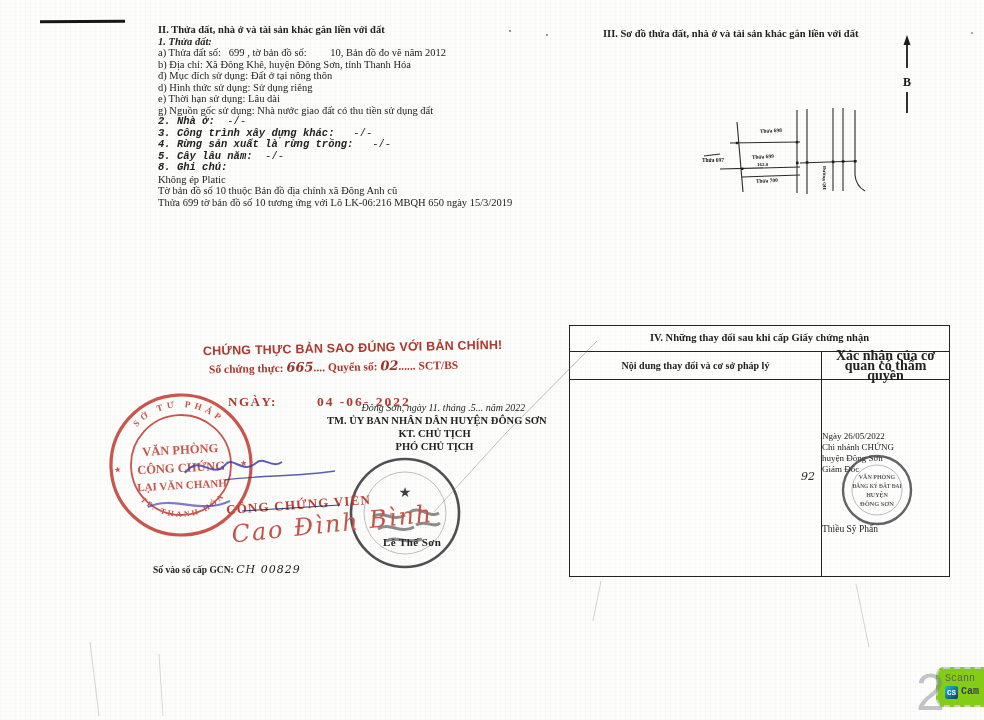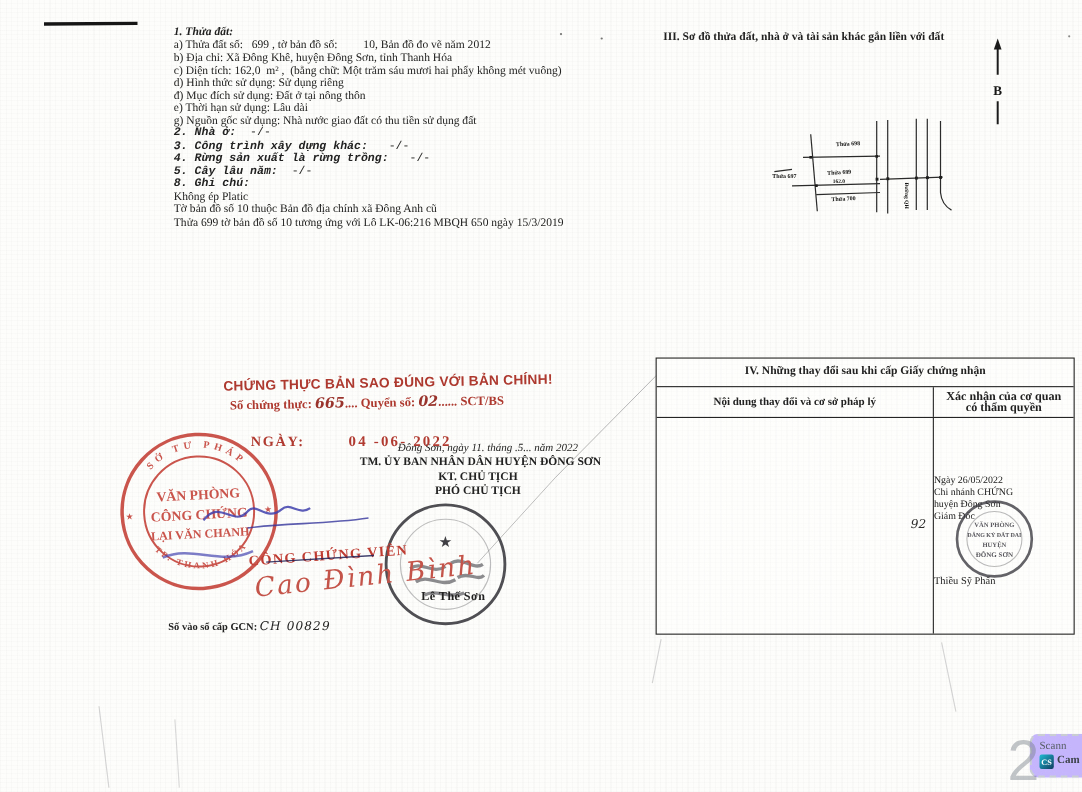--- a/index.html
+++ b/index.html
@@ -31,29 +31,29 @@
   #s2-i3{margin-top:4px;} #s2-i4{margin-top:3px;}
   .nt{margin-left:20px;}
   #s2-n0{margin-top:2px;} #s2-n1{margin-top:2px;} #s2-n2{margin-top:2px;}
 
   
   #section3-title{left:603px;top:28px;width:310px;font-size:10.5px;font-weight:bold;z-index:2;}
   #north{left:894px;top:34px;width:26px;height:82px;z-index:2;}
   #plot{left:690px;top:100px;width:200px;height:115px;z-index:2;}
 
   
-  #table4{left:596px;top:325px;width:381px;height:252px;border:1.5px solid #242424;box-sizing:border-box;
+  #table4{left:569px;top:325px;width:381px;height:252px;border:1.5px solid #242424;box-sizing:border-box;
           display:flex;flex-direction:column;z-index:2;background:rgba(255,255,255,0.35);}
   #t4-title{height:25px;border-bottom:1.5px solid #242424;text-align:center;font-weight:bold;
             font-size:10.5px;line-height:24px;}
   #t4-cols{display:flex;height:28px;border-bottom:1.5px solid #242424;box-sizing:border-box;}
   #t4-col1{width:252px;border-right:1.5px solid #242424;display:flex;align-items:center;
            justify-content:center;font-weight:bold;font-size:10px;box-sizing:border-box;}
   #t4-col2{flex:1;display:flex;align-items:center;justify-content:center;text-align:center;
-           font-weight:bold;font-size:11px;line-height:10px;padding:0 8px;}
+           font-weight:bold;font-size:14px;line-height:10px;padding:0 8px;}
   #t4-body{display:flex;flex:1;position:relative;}
   #t4-b1{width:252px;border-right:1.5px solid #242424;box-sizing:border-box;}
   #t4-b2{flex:1;position:relative;font-size:9px;line-height:11px;margin-top:47px;}
   #cf-block{margin-top:4px;}
   #cf-stamp{position:absolute;left:18px;top:26px;width:74px;height:74px;}
   #cf-signer{position:absolute;left:0;right:0;top:97px;font-size:9.5px;}
   #t4-margin-note{position:absolute;left:231px;top:90px;font-size:11px;color:#2c2c2c;}
 
   
   #cert-heading{left:203px;top:341px;font-family:"Liberation Sans",sans-serif;font-weight:bold;
@@ -82,49 +82,49 @@
   #notary-sig{left:231px;top:510px;font-size:24px;font-style:italic;color:#c4544a;
     letter-spacing:2px;transform:rotate(-6deg);font-family:"DejaVu Serif",serif;z-index:5;}
   #gcn-line{left:153px;top:563px;font-size:9.5px;z-index:3;}
   #gcn-line .lbl{font-weight:bold;}
   #gcn-line .hand{font-size:11px;letter-spacing:1px;}
 
   
   #overlay{left:0;top:0;width:984px;height:720px;pointer-events:none;z-index:2;}
 
   
-  #scanbox{left:936px;top:667px;width:48px;height:40px;background:#c4b5fd;border:2px dashed #c9ced3;
+  #scanbox{left:936px;top:667px;width:48px;height:40px;background:#84cc16;border:2px dashed #c9ced3;
     border-right:none;border-radius:8px 0 0 8px;box-sizing:border-box;padding:4px 0 0 7px;
-    font-family:Liberation Serif, serif;z-index:7;}
+    font-family:Liberation Mono, monospace;z-index:7;}
   #scan-l1{font-size:10px;color:#5a6066;}
   #scan-l2{display:flex;gap:3px;margin-top:2px;}
   #cs-badge{width:13px;height:13px;background:linear-gradient(135deg,#1fbcd3,#113a5e);color:#fff;
     font-size:7.5px;font-weight:bold;display:flex;align-items:center;justify-content:center;border-radius:2px;}
   #scan-cam{font-size:10px;color:#3c4248;font-weight:bold;}
   #scan-page-num{position:absolute;left:916px;top:662px;font-size:52px;color:rgba(122,128,135,0.45);
     font-family:"Liberation Sans",sans-serif;z-index:8;}
 
   svg text{font-family:"Liberation Serif",serif;}
   .sans{font-family:"Liberation Sans",sans-serif !important;}
 </style>
 </head>
 <body>
 
 <div class="page">
   <div class="texture"></div>
 
   <div class="abs" id="artifact-line"></div>
 
   <div class="abs" id="section2">
+    <div id="s2-title" class="b">II. Thửa đất, nhà ở và tài sản khác gắn liền với đất</div>
     <div id="s2-sub" class="bi">1. Thửa đất:</div>
     <div id="s2-fa" class="f pre">a) Thửa đất số:   699 , tờ bản đồ số:         10, Bản đồ đo vẽ năm 2012</div>
     <div id="s2-fb" class="f pre">b) Địa chỉ: Xã Đông Khê, huyện Đông Sơn, tỉnh Thanh Hóa</div>
-    <div id="s2-fc" class="f pre">c) Diện tích: 162,0  m² ,  (bằng chữ: Một trăm sáu mươi hai phẩy không mét vuông)</div>
+    <div id="s2-fdd" class="f pre">đ) Mục đích sử dụng: Đất ở tại nông thôn</div>
     <div id="s2-fd" class="f pre">d) Hình thức sử dụng: Sử dụng riêng</div>
-    <div id="s2-fdd" class="f pre">đ) Mục đích sử dụng: Đất ở tại nông thôn</div>
     <div id="s2-fe" class="f pre">e) Thời hạn sử dụng: Lâu dài</div>
     <div id="s2-fg" class="f pre">g) Nguồn gốc sử dụng: Nhà nước giao đất có thu tiền sử dụng đất</div>
     <div id="s2-i0" class="it"><span class="bi">2. Nhà ở:</span><span class="pre">  -/-</span></div>
     <div id="s2-i1" class="it"><span class="bi">3. Công trình xây dựng khác:</span><span class="pre">   -/-</span></div>
     <div id="s2-i2" class="it"><span class="bi">4. Rừng sản xuất là rừng trồng:</span><span class="pre">   -/-</span></div>
     <div id="s2-i3" class="it"><span class="bi">5. Cây lâu năm:</span><span class="pre">  -/-</span></div>
     <div id="s2-i4" class="it"><span class="bi">8. Ghi chú:</span></div>
     <div id="s2-n0" class="nt">Không ép Platic</div>
     <div id="s2-n1" class="nt">Tờ bản đồ số 10 thuộc Bản đồ địa chính xã Đông Anh cũ</div>
     <div id="s2-n2" class="nt">Thửa 699 tờ bản đồ số 10 tương ứng với Lô LK-06:216 MBQH 650 ngày 15/3/2019</div>

